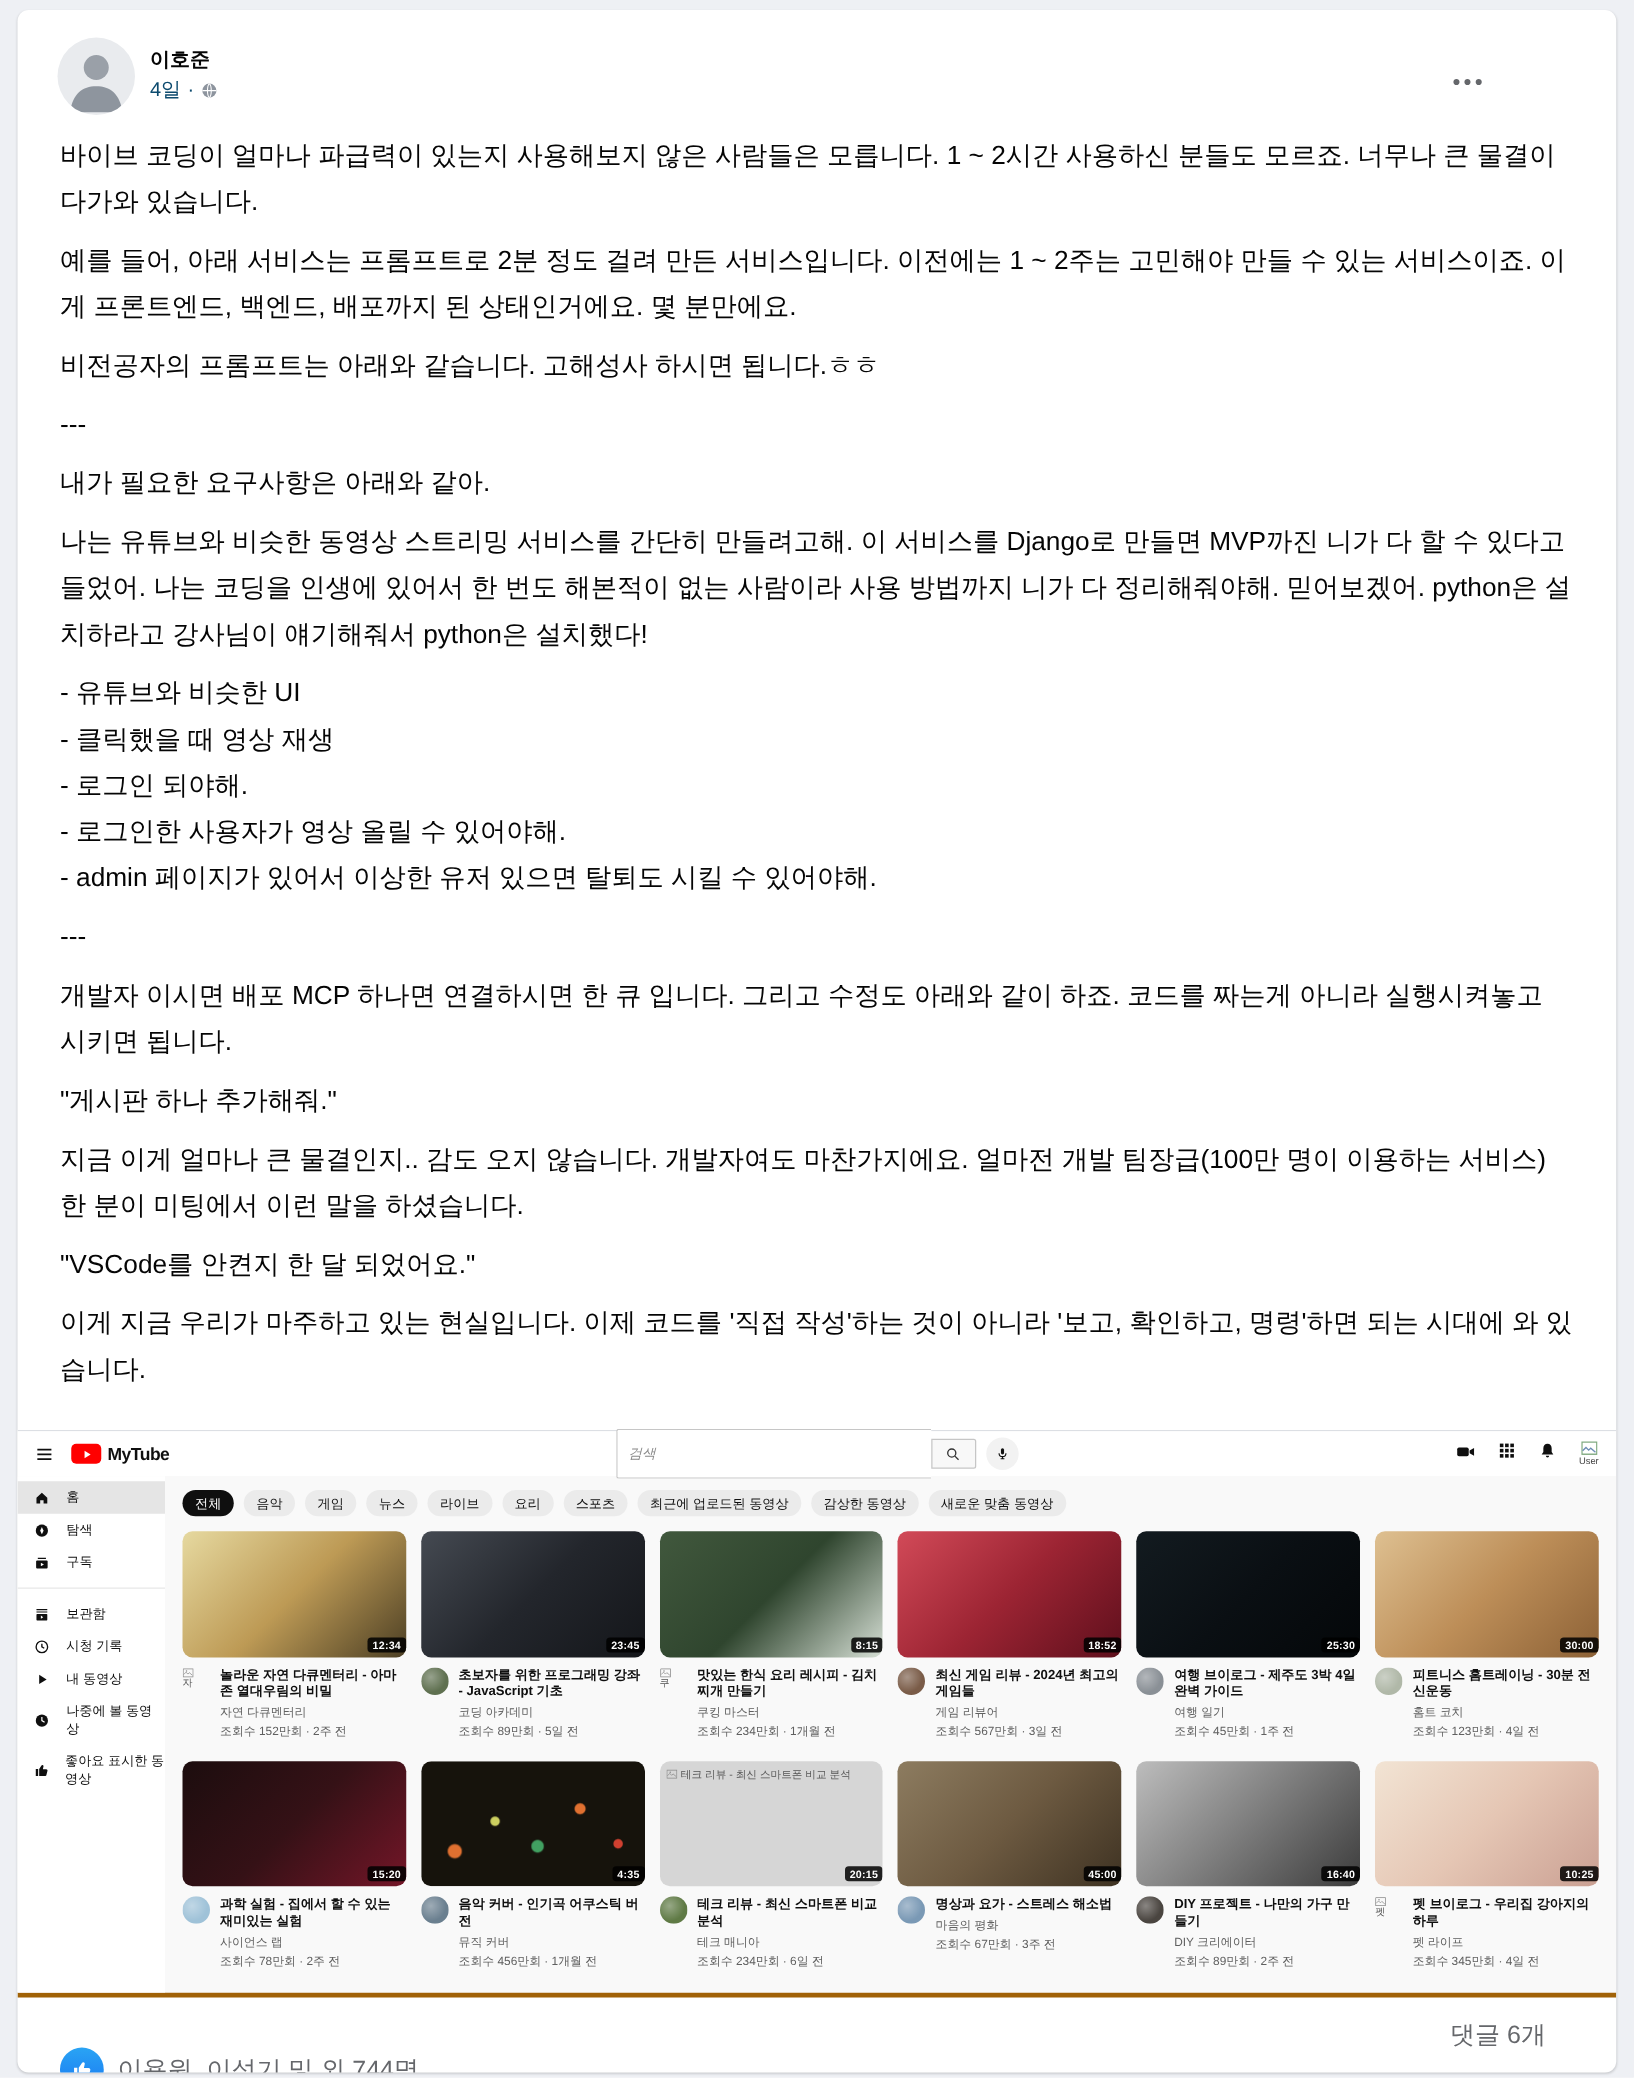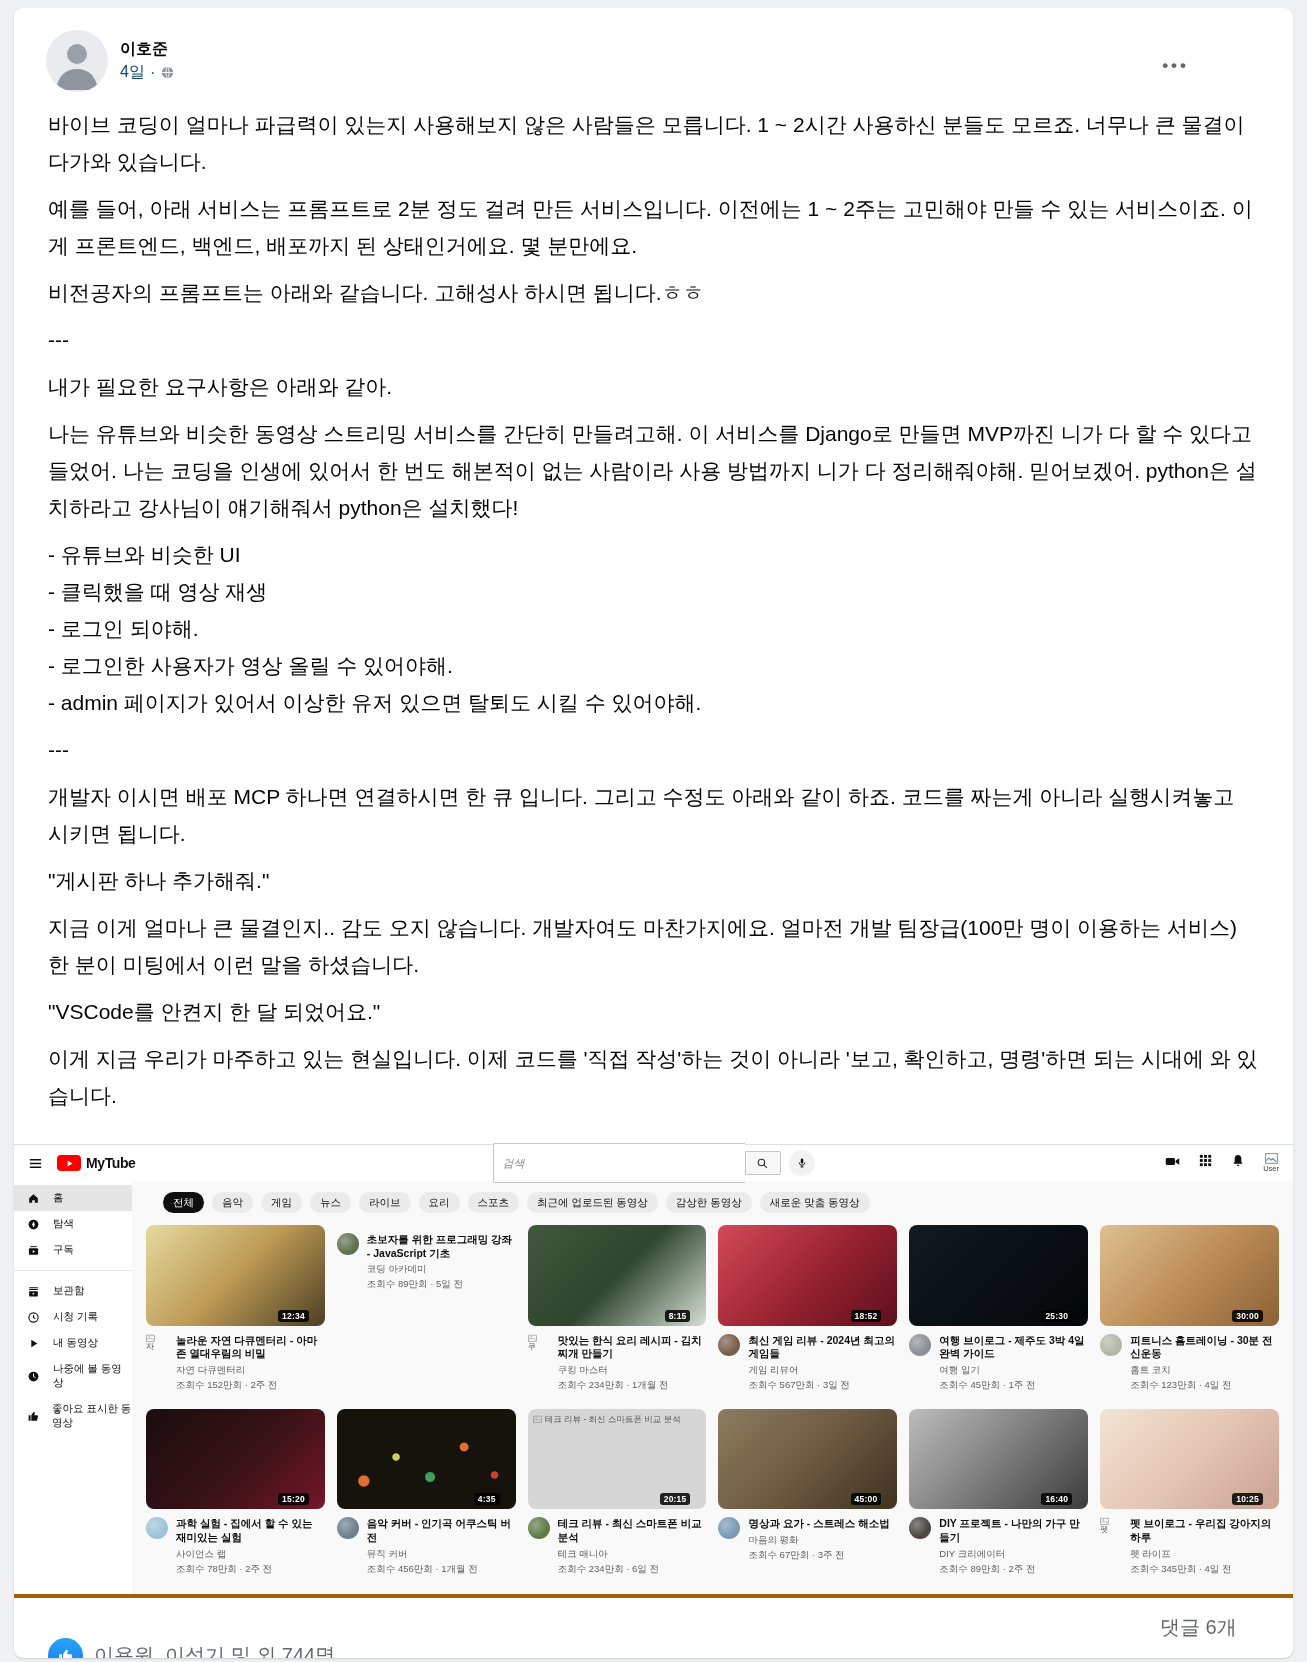--- a/index.html
+++ b/index.html
@@ -44,29 +44,29 @@
   .yt-user-label { font-size:7.5px; color:#444; margin-top:1px; }
 
   .yt-main { display:flex; background:#f9f9f9; }
   .yt-sidebar { width:118px; background:#fff; padding:4px 0 0; flex-shrink:0; }
   .side-item { display:flex; align-items:center; gap:12px; padding:6px 0 6px 13px; font-size:10.5px; color:#0f0f0f; cursor:pointer; }
   .side-item.active { background:#e5e5e5; }
   .side-icon { width:14px; display:flex; }
   .side-sep { border-top:1px solid #e8e8e8; margin:7px 0; }
 
   .yt-content { flex:1; padding:8px 14px 18px; min-width:0; }
-  .chips { display:flex; gap:8px; margin:3px 17px 12px; }
+  .chips { display:flex; gap:8px; margin:3px 0 12px; }
   .chip { height:21px; padding:0 10px; border-radius:11px; background:#ebebeb; border:none; font-size:10.5px;
     color:#0f0f0f; white-space:nowrap; cursor:pointer; font-family:inherit; }
   .chip.selected { background:#0f0f0f; color:#fff; }
 
   .grid { display:grid; grid-template-columns:repeat(6,1fr); gap:17px 12px; }
   .vcard { min-width:0; cursor:pointer; }
   .thumb { aspect-ratio:16/9; border-radius:8px; position:relative; overflow:hidden; background:#ccc; }
-  .duration { position:absolute; right:16px; bottom:4px; background:rgba(0,0,0,.85); color:#fff; font-size:8.5px;
+  .duration { position:absolute; right:0; bottom:4px; background:rgba(0,0,0,.85); color:#fff; font-size:8.5px;
     font-weight:600; padding:1px 4px; border-radius:3px; letter-spacing:.2px; }
   .thumb-alt { position:absolute; left:5px; top:5px; display:flex; align-items:center; gap:3px; font-size:8.5px;
     color:#555; max-width:92%; overflow:hidden; white-space:nowrap; }
   .vmeta { display:flex; gap:8px; margin-top:8px; }
   .ch-avatar { width:22px; height:22px; border-radius:50%; flex-shrink:0; overflow:hidden; }
   .ch-avatar.broken { border-radius:2px; display:flex; flex-direction:column; align-items:flex-start; font-size:8px;
     color:#555; background:transparent; line-height:1; }
   .vinfo { min-width:0; }
   .vtitle { font-size:10.5px; font-weight:700; color:#0f0f0f; line-height:1.3;
     display:-webkit-box; -webkit-line-clamp:2; -webkit-box-orient:vertical; overflow:hidden; }
@@ -303,20 +303,23 @@
                   <span>자</span>
                 </div>
       <div class="vinfo">
         <div class="vtitle">놀라운 자연 다큐멘터리 - 아마존 열대우림의 비밀</div>
         <div class="vchannel">자연 다큐멘터리</div>
         <div class="vviews">조회수 152만회 · 2주 전</div>
       </div>
     </div>
   </div>
             <div class="vcard">
+    <div class="thumb" style="background: linear-gradient(135deg, rgb(69, 74, 82), rgb(35, 38, 44), rgb(20, 22, 26));">
+      <span class="duration">23:45</span>
+    </div>
     <div class="vmeta">
       <div class="ch-avatar" style="background: radial-gradient(circle at 35% 35%, rgba(255, 255, 255, 0.35), transparent 60%) rgb(95, 112, 80);"></div>
       <div class="vinfo">
         <div class="vtitle">초보자를 위한 프로그래밍 강좌 - JavaScript 기초</div>
         <div class="vchannel">코딩 아카데미</div>
         <div class="vviews">조회수 89만회 · 5일 전</div>
       </div>
     </div>
   </div>
             <div class="vcard">

